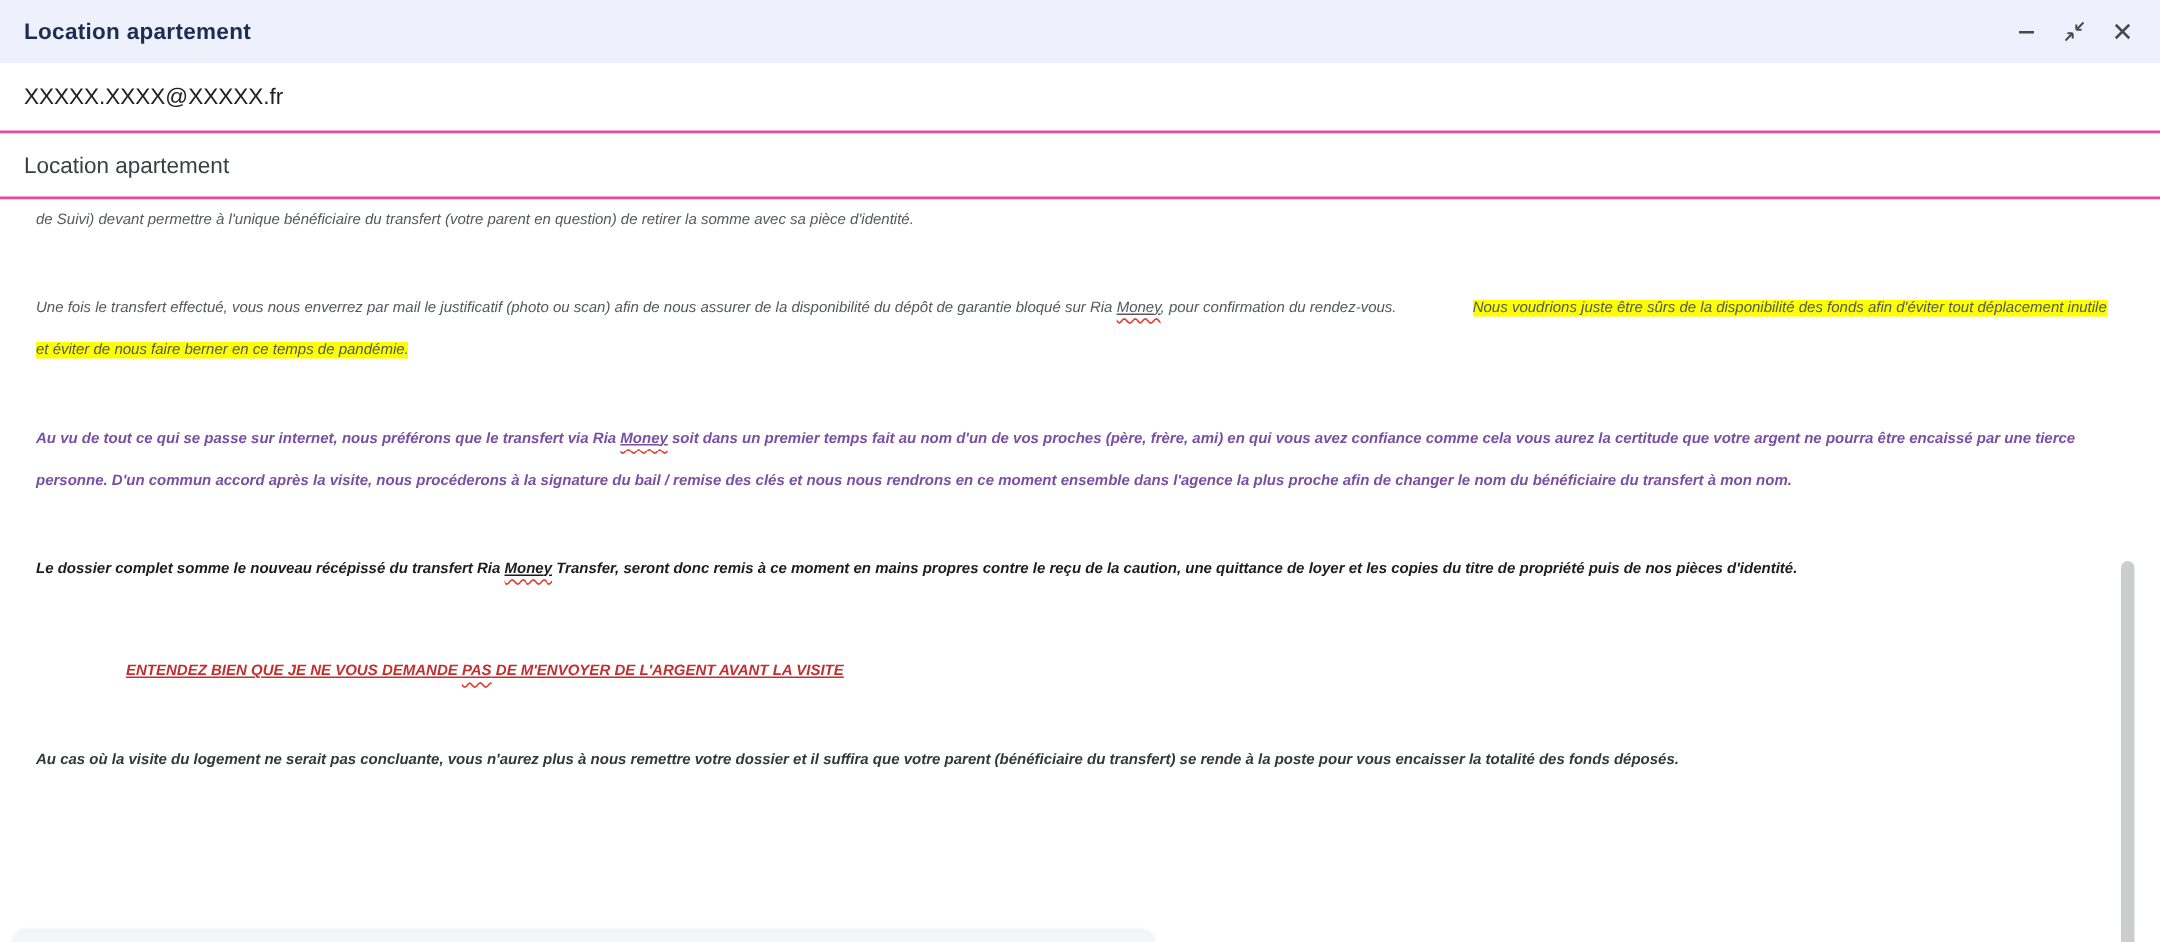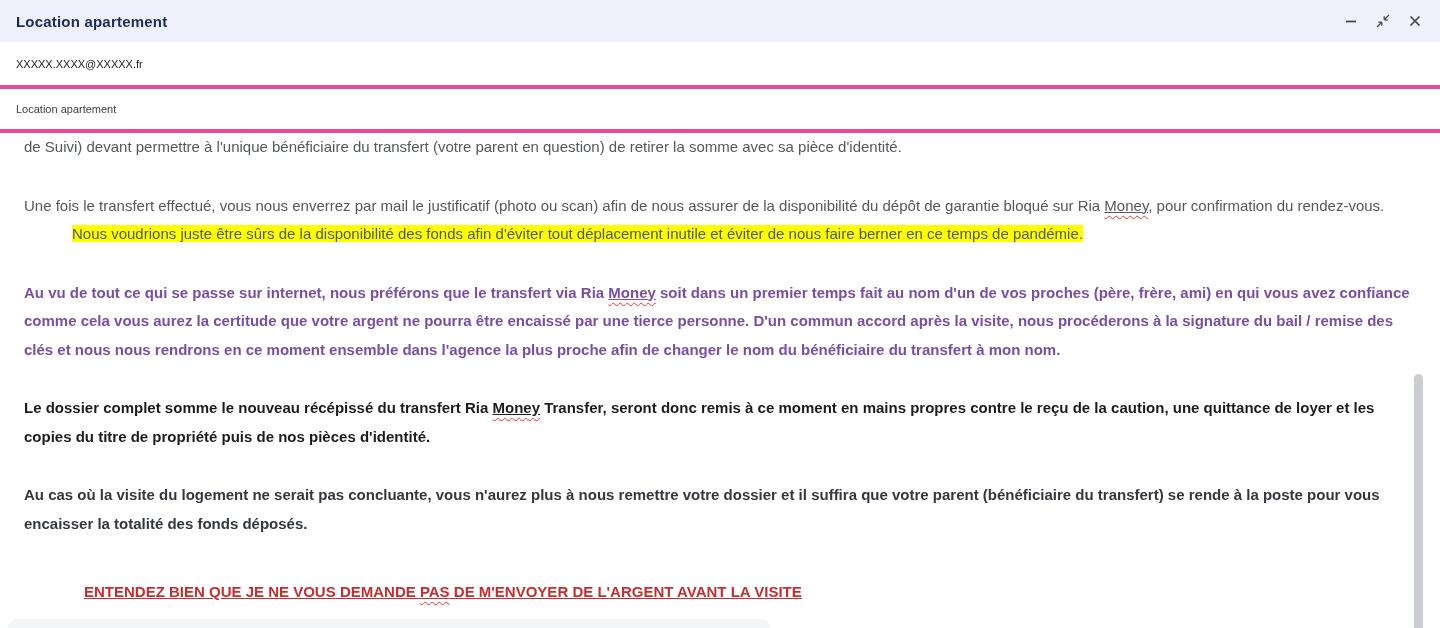--- a/index.html
+++ b/index.html
@@ -16,31 +16,32 @@
     color: var(--header-title, #1b2d52);
   }
   .win-controls { margin-left: auto; display: flex; align-items: center; gap: 14px; }
   .win-btn { width: 18px; height: 18px; display: flex; align-items: center; justify-content: center;
     cursor: pointer; }
   .win-btn svg { display: block; }
 
   
   .field-row {
     height: 47px; display: flex; align-items: center; padding: 0 16px;
-    border-bottom: 4px solid #ec4899; background: #fff;
-    font-size: 11px; color: #202124;
+    border-bottom: 2px solid #ec4899; background: #fff;
+    font-size: 15px; color: #202124;
   }
   .field-row.subject { height: 44px; color: #3c4043; }
 
   
   .body-area {
     position: relative; padding: 0 30px 0 24px; background: #fff;
   }
   .para {
-    font-size: 15px; line-height: 28.5px; margin: 0 0 30px; max-width: 1388px;
+    font-size: 10px; line-height: 28.5px; margin: 0 0 30px; max-width: 1388px;
+    font-style: italic;
   }
   .gray-italic        { color: var(--gray, #54585c); }
   .purple-bold-italic { color: var(--purple, #7a4fa3); font-weight: bold; }
   .black-bold-italic  { color: var(--black, #1c1c1e); font-weight: bold; }
   .dark-bold-italic   { color: var(--dark, #34383d); font-weight: bold; }
   .red-heading {
     color: var(--red, #c42e2e); font-weight: bold; text-decoration: underline;
     padding-left: 60px; margin-top: 40px;
   }
   .u  { text-decoration: underline; }
@@ -93,20 +94,20 @@
 <div class="field-row subject">
   <span>Location apartement</span>
 </div>
 
 <div class="body-area">
   <div>
       <div class="para gray-italic"><span>de Suivi) devant permettre à l'unique bénéficiaire du transfert (votre parent en question) de retirer la somme avec sa pièce d'identité.</span></div>
       <div class="para gray-italic"><span>Une fois le transfert effectué, vous nous enverrez par mail le justificatif (photo ou scan) afin de nous assurer de la disponibilité du dépôt de garantie bloqué sur Ria </span><span class="u"><span class="sp">Money</span></span><span>, pour confirmation du rendez-vous. </span><span class="hl">Nous voudrions juste être sûrs de la disponibilité des fonds afin d'éviter tout déplacement inutile et éviter de nous faire berner en ce temps de pandémie.</span></div>
       <div class="para purple-bold-italic"><span>Au vu de tout ce qui se passe sur internet, nous préférons que le transfert via Ria </span><span class="u"><span class="sp">Money</span></span><span> soit dans un premier temps fait au nom d'un de vos proches (père, frère, ami) en qui vous avez confiance comme cela vous aurez la certitude que votre argent ne pourra être encaissé par une tierce personne. D'un commun accord après la visite, nous procéderons à la signature du bail / remise des clés et nous nous rendrons en ce moment ensemble dans l'agence la plus proche afin de changer le nom du bénéficiaire du transfert à mon nom.</span></div>
       <div class="para black-bold-italic"><span>Le dossier complet somme le nouveau récépissé du transfert Ria </span><span class="u"><span class="sp">Money</span></span><span> Transfer, seront donc remis à ce moment en mains propres contre le reçu de la caution, une quittance de loyer et les copies du titre de propriété puis de nos pièces d'identité.</span></div>
+      <div class="para red-heading"><span>ENTENDEZ BIEN QUE JE NE VOUS DEMANDE </span><span><span class="sp">PAS</span></span><span> DE M'ENVOYER DE L'ARGENT AVANT LA VISITE</span></div>
       <div class="para dark-bold-italic"><span>Au cas où la visite du logement ne serait pas concluante, vous n'aurez plus à nous remettre votre dossier et il suffira que votre parent (bénéficiaire du transfert) se rende à la poste pour vous encaisser la totalité des fonds déposés.</span></div>
-      <div class="para red-heading"><span>ENTENDEZ BIEN QUE JE NE VOUS DEMANDE </span><span><span class="sp">PAS</span></span><span> DE M'ENVOYER DE L'ARGENT AVANT LA VISITE</span></div>
     </div>
 </div>
 
 <div class="scroll-thumb"></div>
 
 <div class="toolbar-edge"></div>
 
 </body></html>

